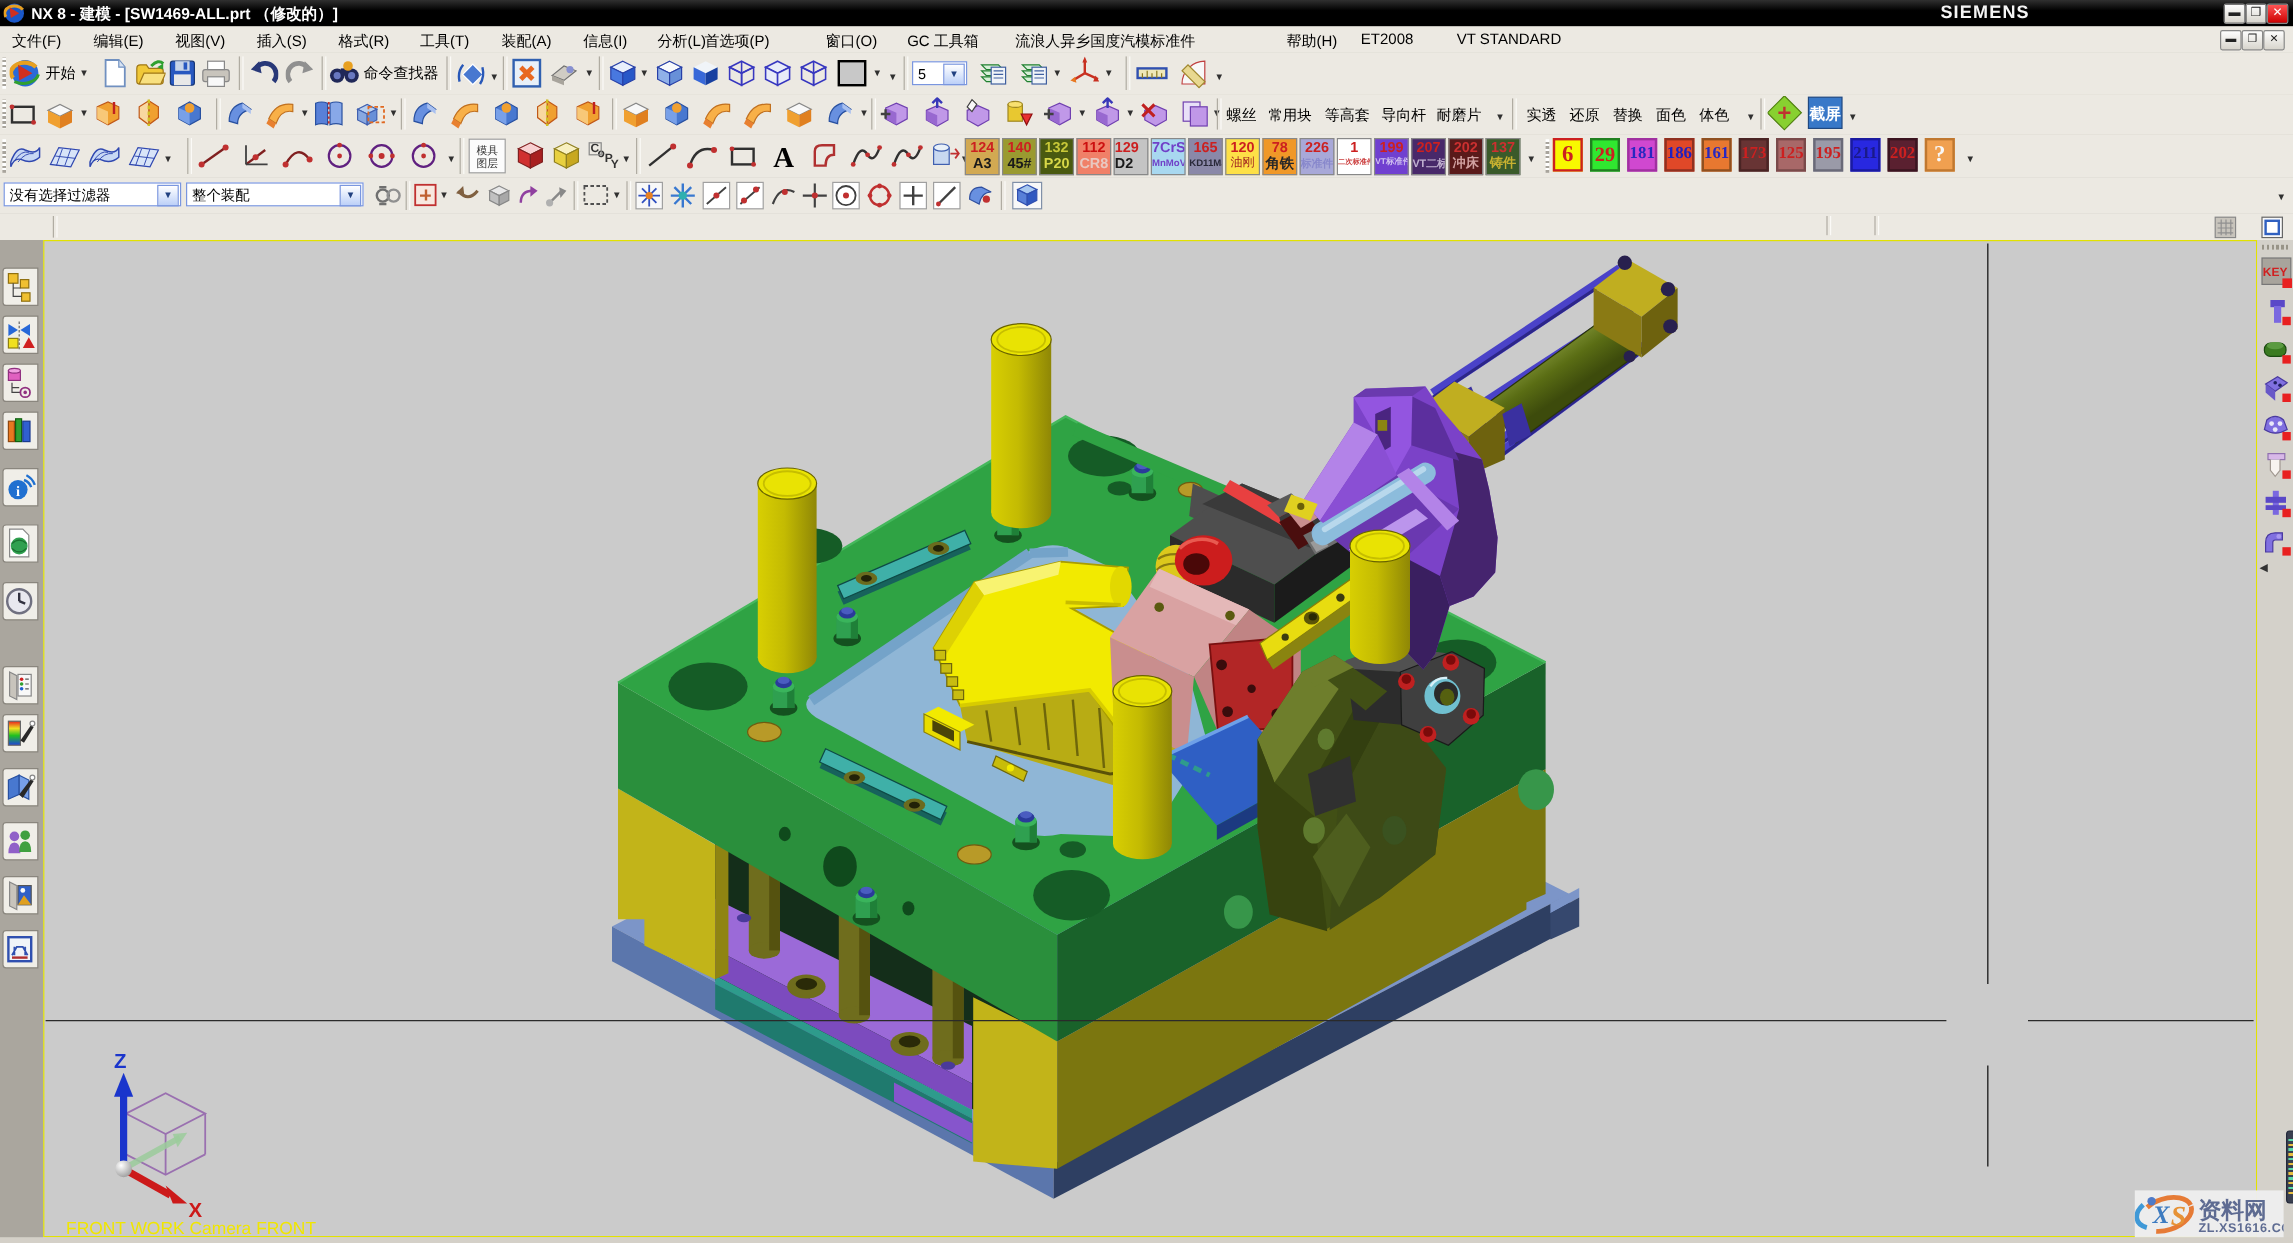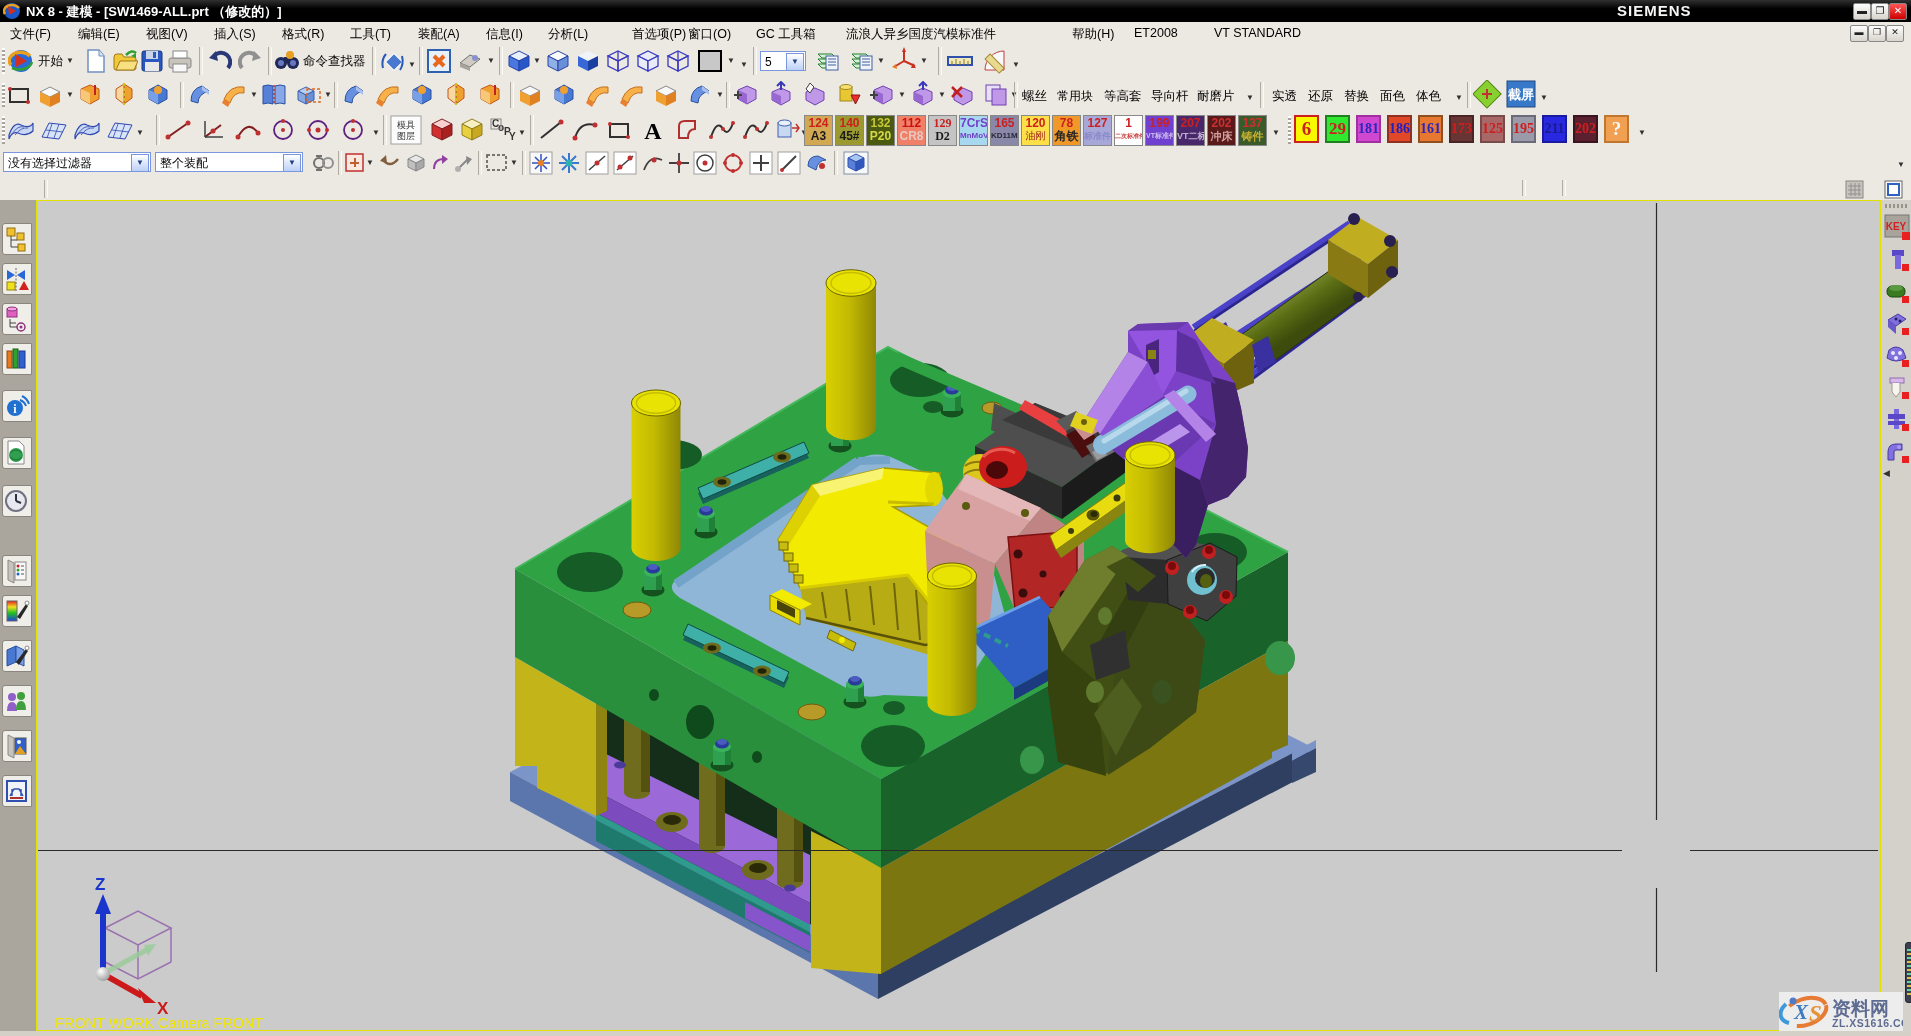--- a/index.html
+++ b/index.html
@@ -40,21 +40,21 @@
   <div id="menubar">
       <span class="m" style="left: 10px;">文件(F)</span>
       <span class="m" style="left: 78px;">编辑(E)</span>
       <span class="m" style="left: 146px;">视图(V)</span>
       <span class="m" style="left: 214px;">插入(S)</span>
       <span class="m" style="left: 282px;">格式(R)</span>
       <span class="m" style="left: 350px;">工具(T)</span>
       <span class="m" style="left: 418px;">装配(A)</span>
       <span class="m" style="left: 486px;">信息(I)</span>
       <span class="m" style="left: 548px;">分析(L)</span>
-      <span class="m" style="left: 632px;">首选项(P)</span>
+      <span class="m" style="left: 587px;">首选项(P)</span>
       <span class="m" style="left: 688px;">窗口(O)</span>
       <span class="m" style="left: 756px;">GC 工具箱</span>
       <span class="m" style="left: 846px;">流浪人异乡国度汽模标准件</span>
       <span class="m" style="left: 1072px;">帮助(H)</span>
       <span class="m" style="left: 1134px;">ET2008</span>
       <span class="m" style="left: 1196px; margin-left: 18px;">VT STANDARD</span>
     </div>
   <span class="mbtn" style="left:1850px">▬</span>
     <span class="mbtn" style="left:1868px">❐</span>
     <span class="mbtn" style="left:1886px">✕</span>
@@ -687,42 +687,42 @@
         <div style="font-size:12px;font-weight:bold;line-height:12px;color:#1a1a1a;white-space:nowrap">45#</div>
       </div>
       <div class="ic" style="left: 866px; top: 3px; width: 27px; height: 29px; background: rgb(74, 90, 16); border: 1px solid rgb(136, 136, 136); text-align: center; overflow: hidden;">
         <div style="font-size:12px;font-weight:bold;line-height:14px;color:#c8c838">132</div>
         <div style="font-size:12px;font-weight:bold;line-height:12px;color:#d8d848;white-space:nowrap">P20</div>
       </div>
       <div class="ic" style="left: 897px; top: 3px; width: 27px; height: 29px; background: rgb(240, 128, 104); border: 1px solid rgb(136, 136, 136); text-align: center; overflow: hidden;">
         <div style="font-size:12px;font-weight:bold;line-height:14px;color:#cc1010">112</div>
         <div style="font-size:12px;font-weight:bold;line-height:12px;color:#e8c8c0;white-space:nowrap">CR8</div>
       </div>
-      <div class="ic" style="left: 928px; top: 3px; width: 27px; height: 29px; background: rgb(196, 196, 196); border: 1px solid rgb(136, 136, 136); text-align: center; overflow: hidden; font-family: Liberation Serif, serif;">
+      <div class="ic" style="left: 928px; top: 3px; width: 27px; height: 29px; background: rgb(196, 196, 196); border: 1px solid rgb(136, 136, 136); text-align: left; overflow: hidden;">
         <div style="font-size:12px;font-weight:bold;line-height:14px;color:#cc2020">129</div>
         <div style="font-size:12px;font-weight:bold;line-height:12px;color:#1a1a1a;white-space:nowrap">D2</div>
       </div>
       <div class="ic" style="left: 959px; top: 3px; width: 27px; height: 29px; background: rgb(168, 216, 240); border: 1px solid rgb(136, 136, 136); text-align: center; overflow: hidden;">
         <div style="font-size:12px;font-weight:bold;line-height:14px;color:#7040c8">7CrSi</div>
         <div style="font-size:8px;font-weight:bold;line-height:12px;color:#7040c8;white-space:nowrap">MnMoV</div>
       </div>
       <div class="ic" style="left: 990px; top: 3px; width: 27px; height: 29px; background: rgb(138, 136, 168); border: 1px solid rgb(136, 136, 136); text-align: center; overflow: hidden;">
         <div style="font-size:12px;font-weight:bold;line-height:14px;color:#cc2020">165</div>
         <div style="font-size:8px;font-weight:bold;line-height:12px;color:#282838;white-space:nowrap">KD11Max</div>
       </div>
       <div class="ic" style="left: 1021px; top: 3px; width: 27px; height: 29px; background: #fde047; border: 1px solid rgb(136, 136, 136); text-align: center; overflow: hidden;">
         <div style="font-size:12px;font-weight:bold;line-height:14px;color:#cc2020">120</div>
         <div style="font-size:10px;font-weight:normal;line-height:12px;color:#a02020;white-space:nowrap">油刚</div>
       </div>
       <div class="ic" style="left: 1052px; top: 3px; width: 27px; height: 29px; background: rgb(240, 152, 40); border: 1px solid rgb(136, 136, 136); text-align: center; overflow: hidden;">
         <div style="font-size:12px;font-weight:bold;line-height:14px;color:#cc2020">78</div>
         <div style="font-size:12px;font-weight:bold;line-height:12px;color:#282828;white-space:nowrap">角铁</div>
       </div>
       <div class="ic" style="left: 1083px; top: 3px; width: 27px; height: 29px; background: rgb(168, 168, 216); border: 1px solid rgb(136, 136, 136); text-align: center; overflow: hidden;">
-        <div style="font-size:12px;font-weight:bold;line-height:14px;color:#cc2020">127</div>
+        <div style="font-size:12px;font-weight:bold;line-height:14px;color:#cc2020">226</div>
         <div style="font-size:9px;font-weight:bold;line-height:12px;color:#8888cc;white-space:nowrap">标准件</div>
       </div>
       <div class="ic" style="left: 1114px; top: 3px; width: 27px; height: 29px; background: rgb(255, 255, 255); border: 1px solid rgb(136, 136, 136); text-align: center; overflow: hidden;">
         <div style="font-size:12px;font-weight:bold;line-height:14px;color:#cc2020">1</div>
         <div style="font-size:6px;font-weight:bold;line-height:12px;color:#cc4040;white-space:nowrap">二次标准件</div>
       </div>
       <div class="ic" style="left: 1145px; top: 3px; width: 27px; height: 29px; background: rgb(112, 64, 208); border: 1px solid rgb(136, 136, 136); text-align: center; overflow: hidden;">
         <div style="font-size:12px;font-weight:bold;line-height:14px;color:#cc2020">199</div>
         <div style="font-size:7px;font-weight:bold;line-height:12px;color:#d0c0f0;white-space:nowrap">VT标准件</div>
       </div>

